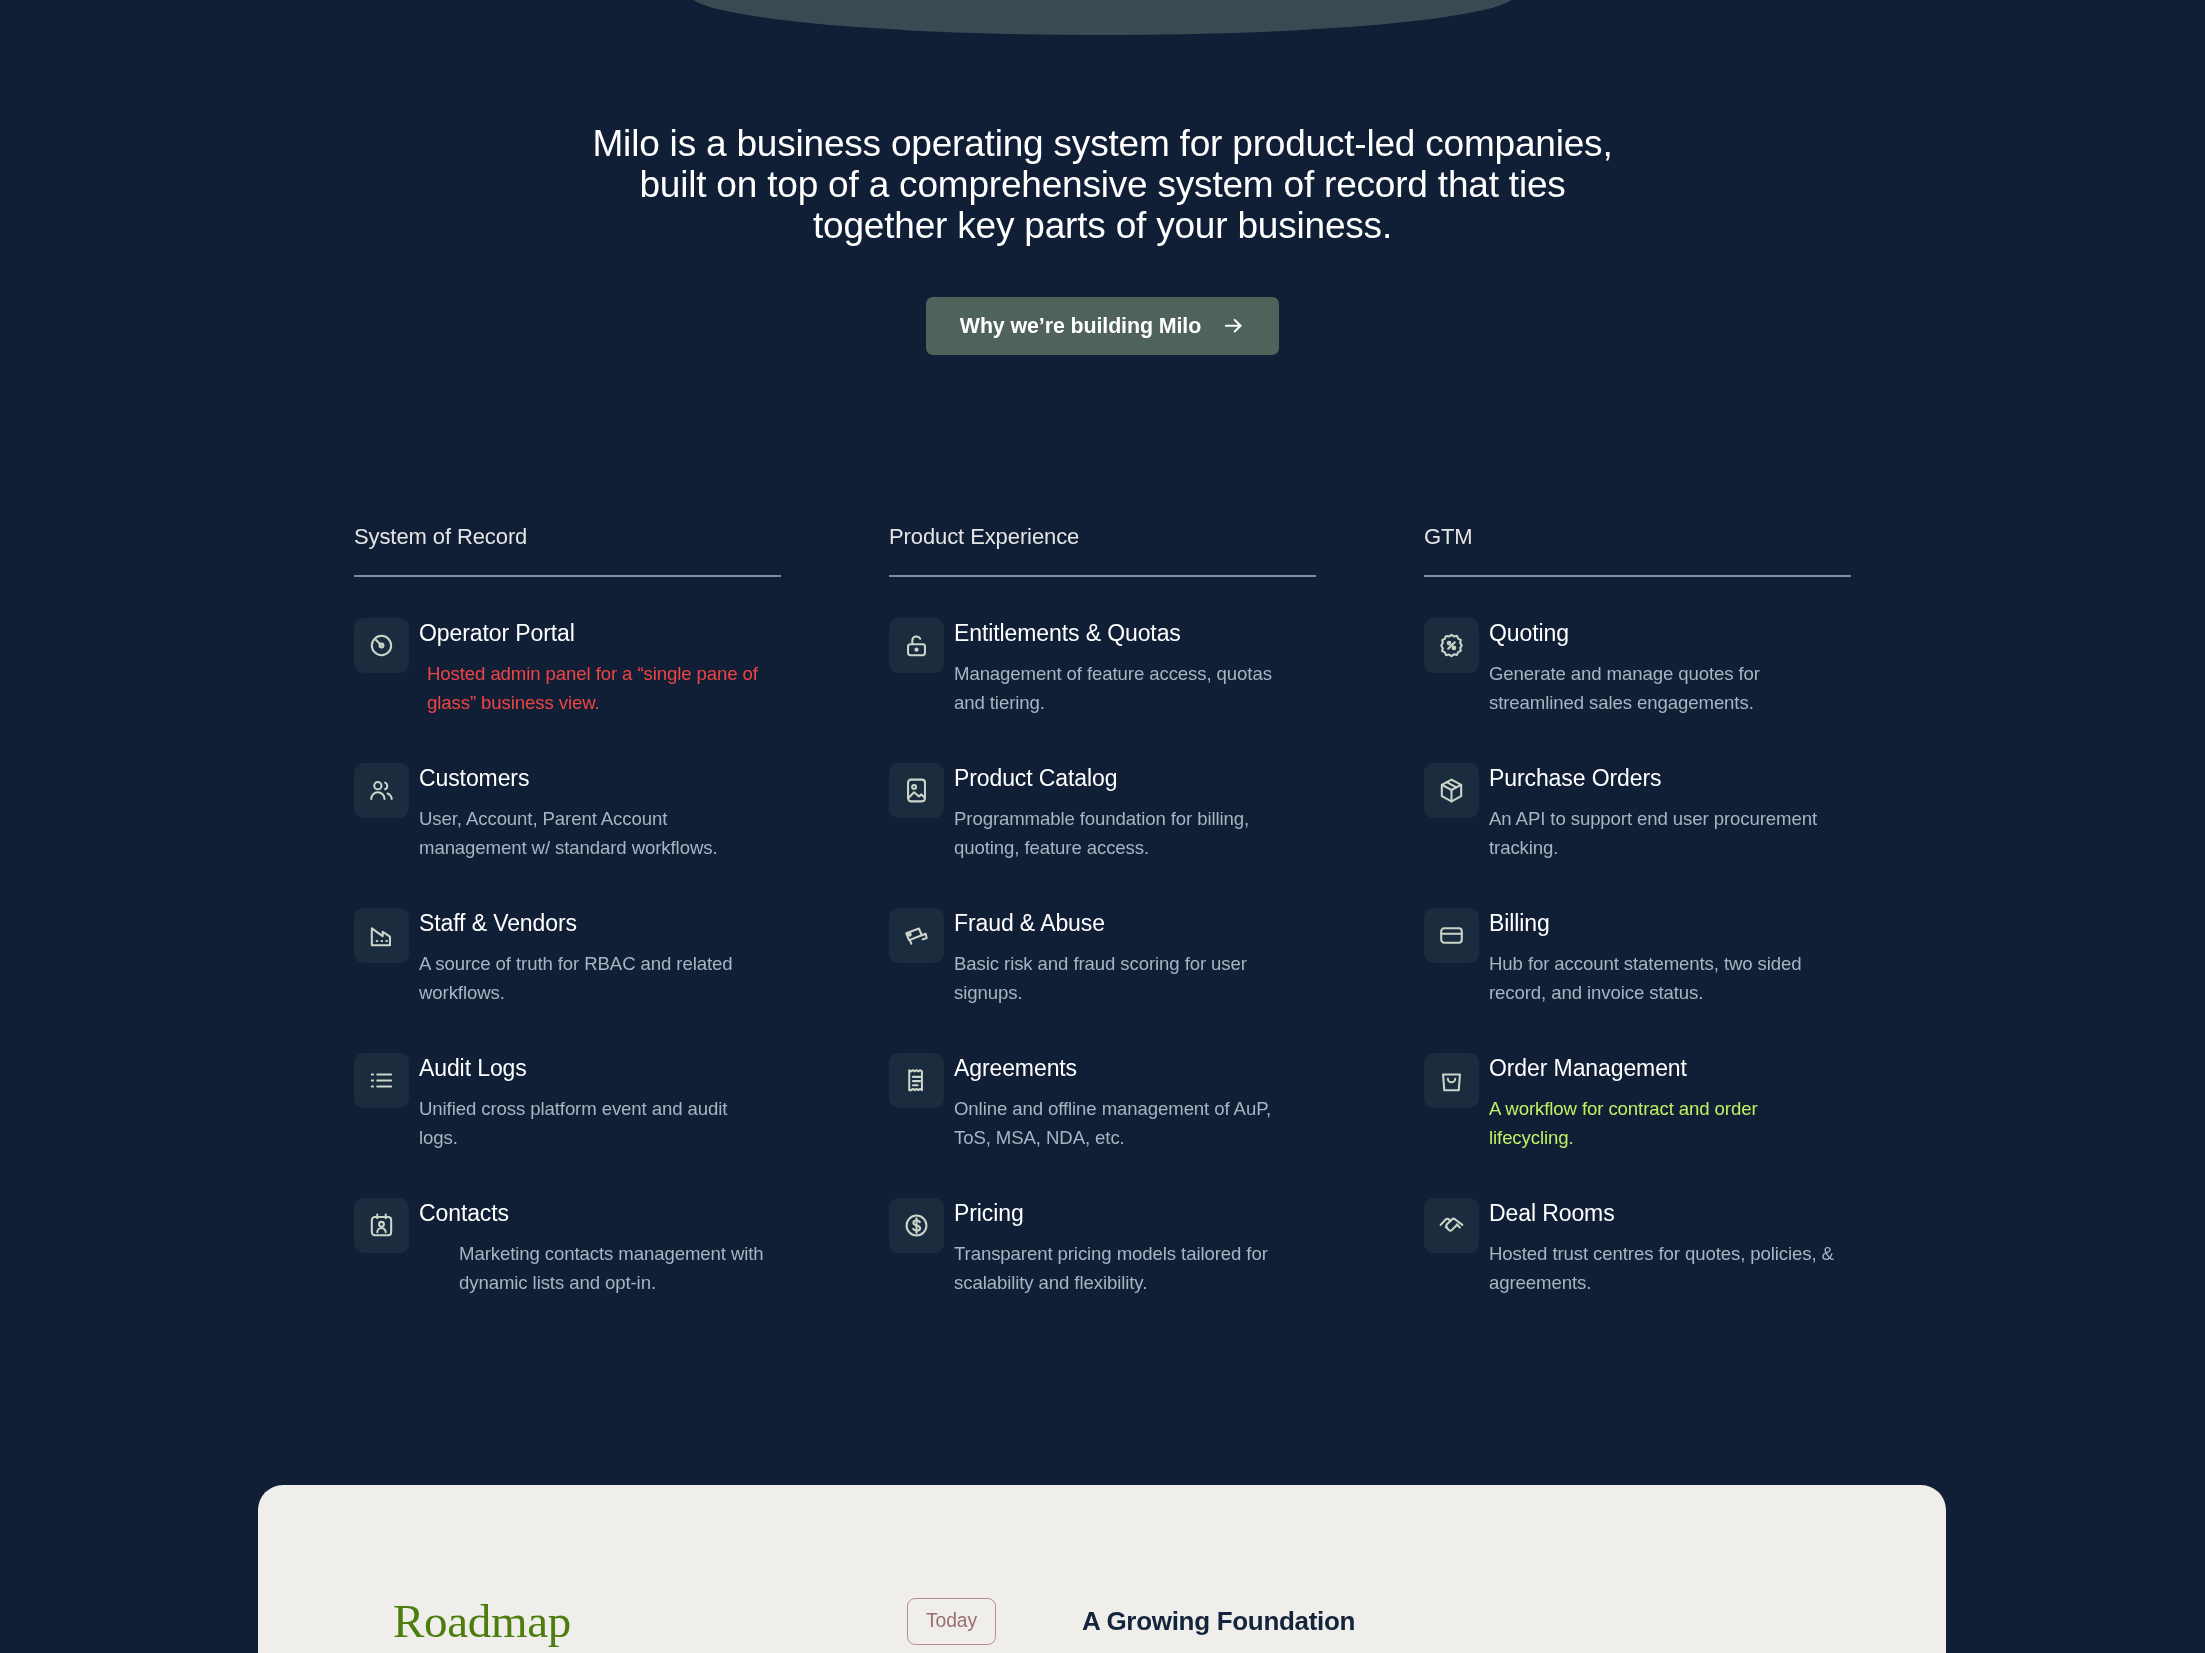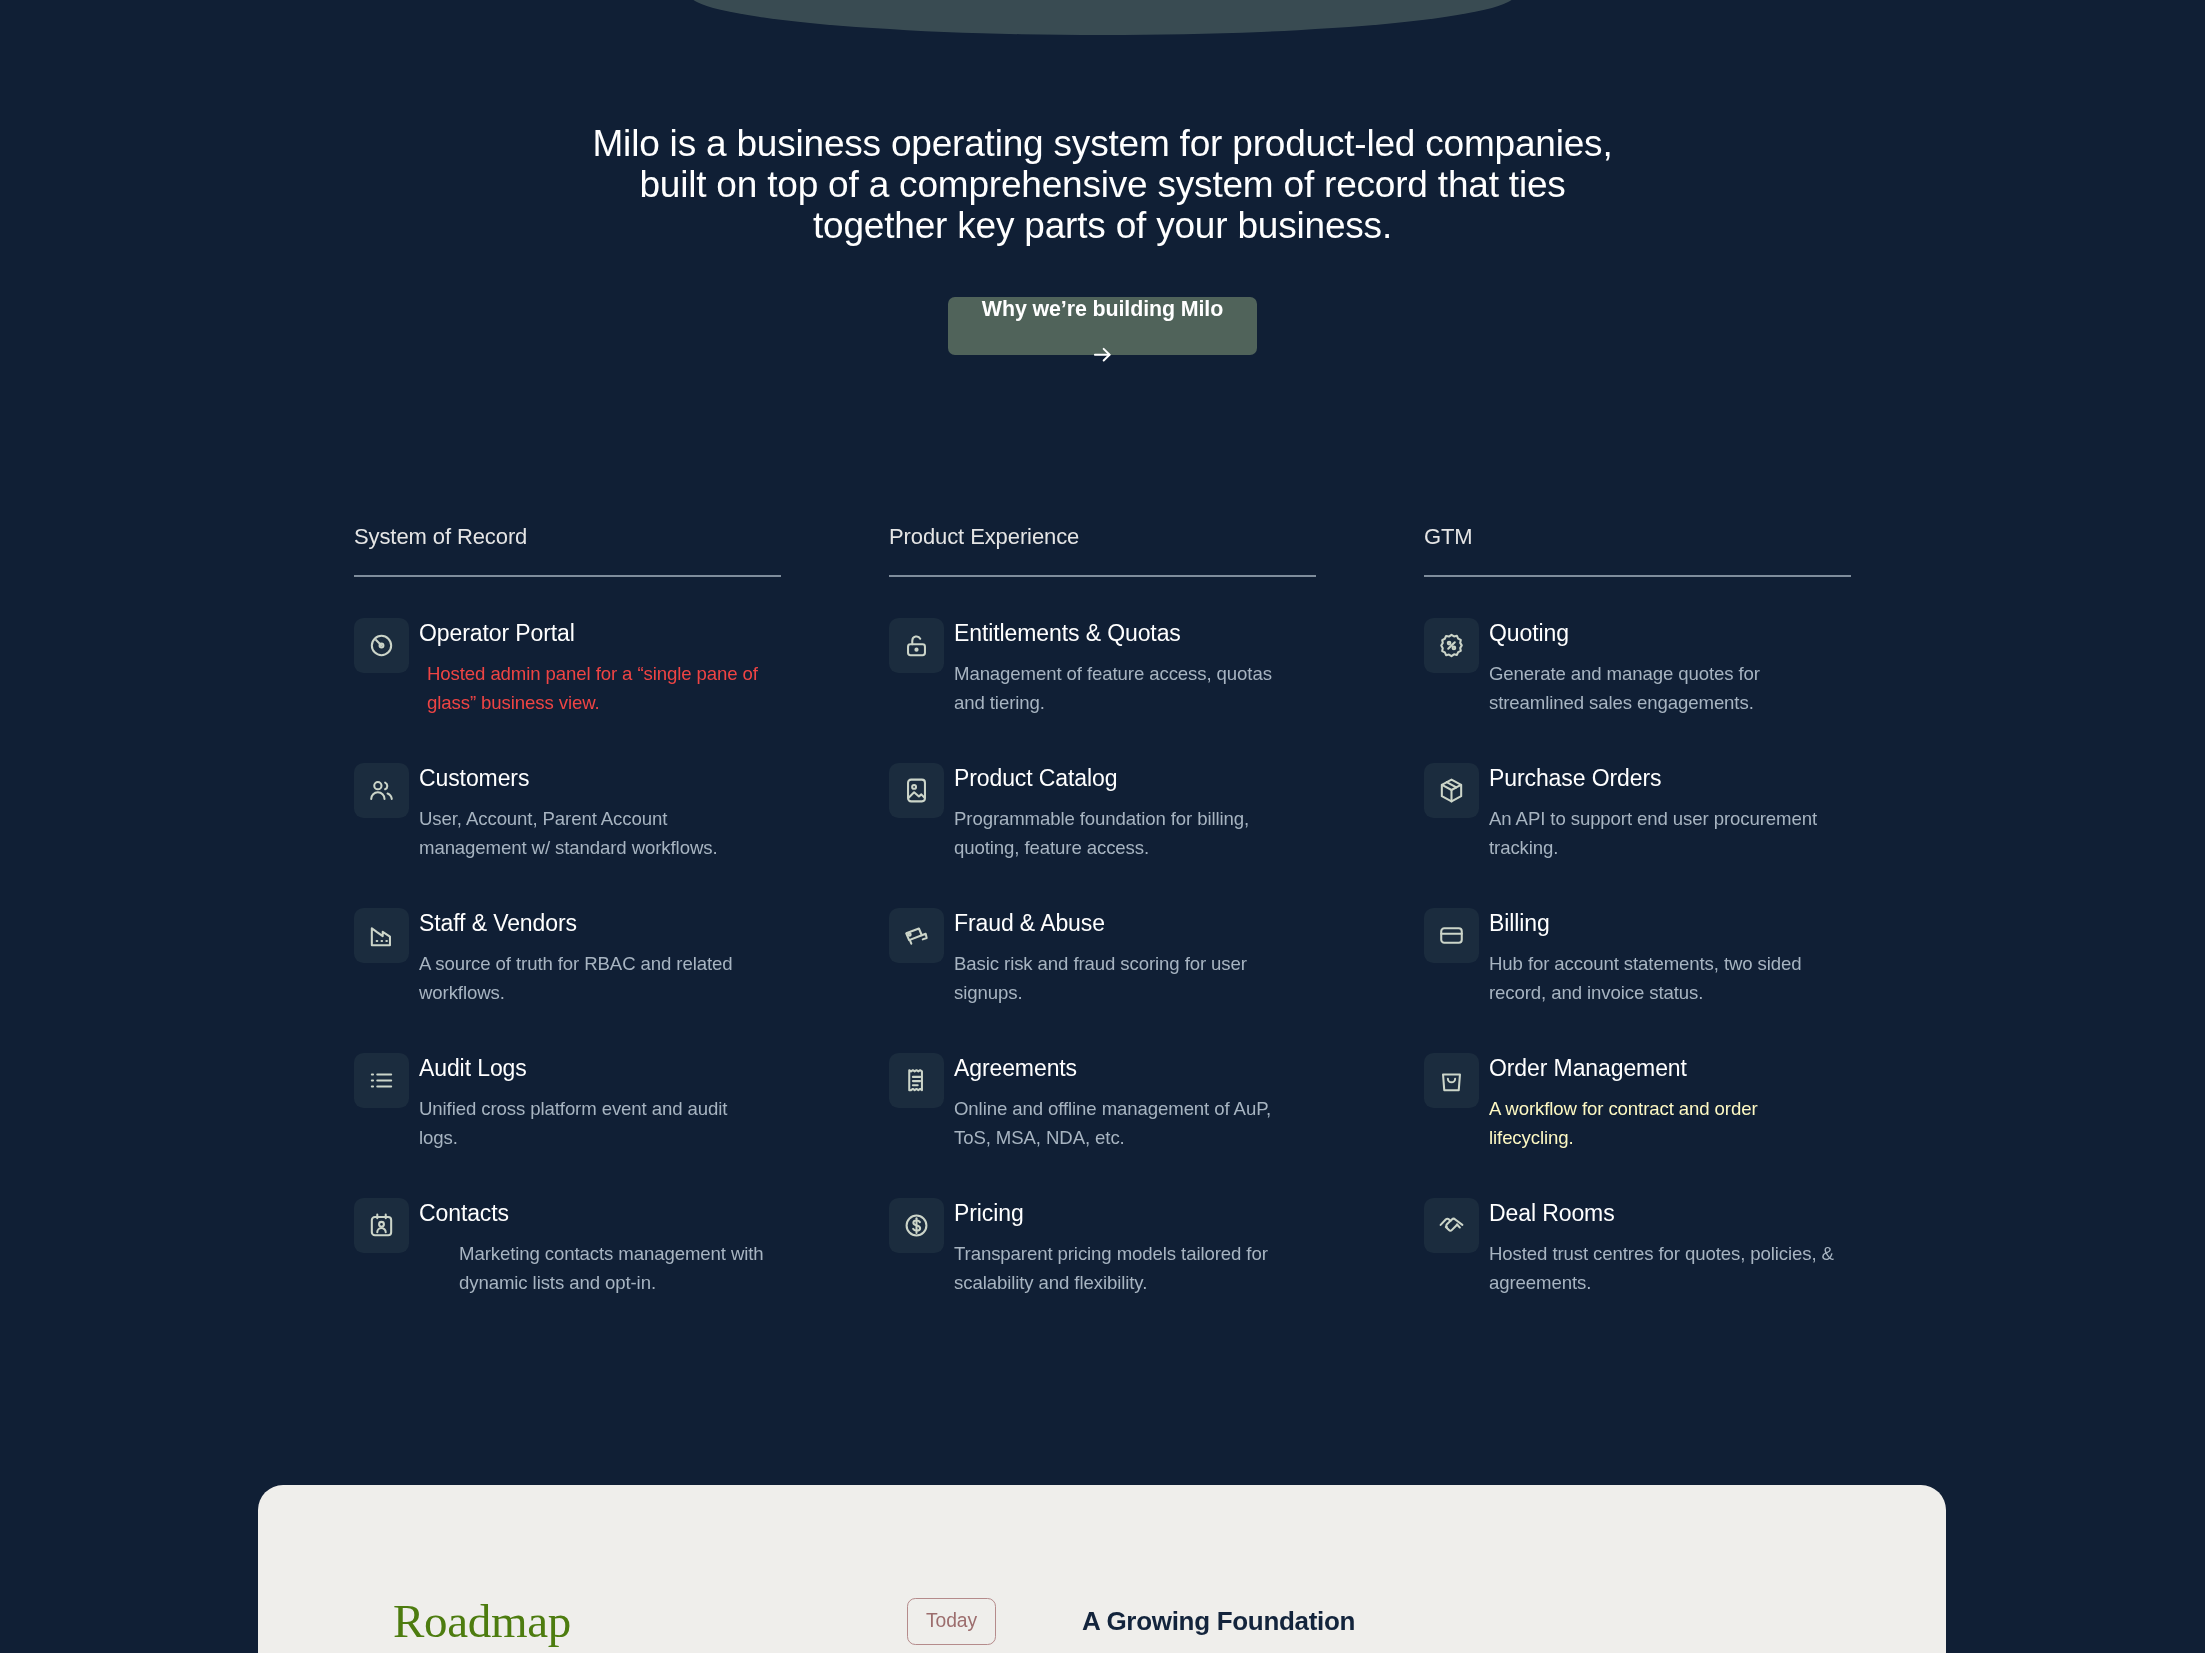--- a/index.html
+++ b/index.html
@@ -213,21 +213,21 @@
 <body style="background: rgb(16, 31, 53);">
 
 <div class="top-arc" style="background: rgb(60, 78, 84);"></div>
 
 <div class="page">
 
   <section class="hero">
     <h1 class="hero-headline">Milo is a business operating system for product-led companies, built on top of a comprehensive system of record that ties together key parts of your business.</h1>
 
     <div class="hero-cta-wrap">
-      <button class="cta-button" style="background: rgb(80, 99, 90); flex-direction: column;">
+      <button class="cta-button" style="background: rgb(80, 99, 90);">
         <span>Why we’re building Milo</span>
         <span class="arrow">
           <svg width="23.4" height="23.4" viewBox="0 0 24 24" fill="none" stroke="#ffffff" stroke-width="2" stroke-linecap="round" stroke-linejoin="round">
             <line x1="4" y1="12" x2="19" y2="12"></line>
             <polyline points="13,6 19,12 13,18"></polyline>
           </svg>
         </span>
       </button>
     </div>
   </section>
@@ -430,21 +430,21 @@
           </div>
           <div class="item">
             <div class="item-icon" style="background: rgb(27, 44, 62);">
               <svg viewBox="0 0 24 24" style="stroke: rgb(204, 213, 201);">
                 <path d="M5 7h14l-1 13H6z"></path>
                 <path d="M9 10.5a3 3 0 0 0 6 0"></path>
               </svg>
             </div>
             <div class="item-body">
               <div class="item-title">Order Management</div>
-              <div class="item-desc" style="color: #fef9c3;">A workflow for contract and order lifecycling.</div>
+              <div class="item-desc" style="color: #bef264;">A workflow for contract and order lifecycling.</div>
             </div>
           </div>
           <div class="item">
             <div class="item-icon" style="background: rgb(27, 44, 62);">
               <svg viewBox="0 0 24 24" style="stroke: rgb(204, 213, 201);">
                 <path d="M3 11.5l4.2-4.4a2 2 0 0 1 2.8 0l1.1 1.1 1.2-1.2a2 2 0 0 1 2.8 0L21 11.5"></path>
                 <path d="M7.3 13.2l2.6 2.6a1.6 1.6 0 0 0 2.3 0l4.6-4.6"></path>
                 <path d="M11 8.3L8.2 11a1.6 1.6 0 0 0 0 2.3"></path>
                 <path d="M16.5 11.2l2.4 2.4"></path>
               </svg>

